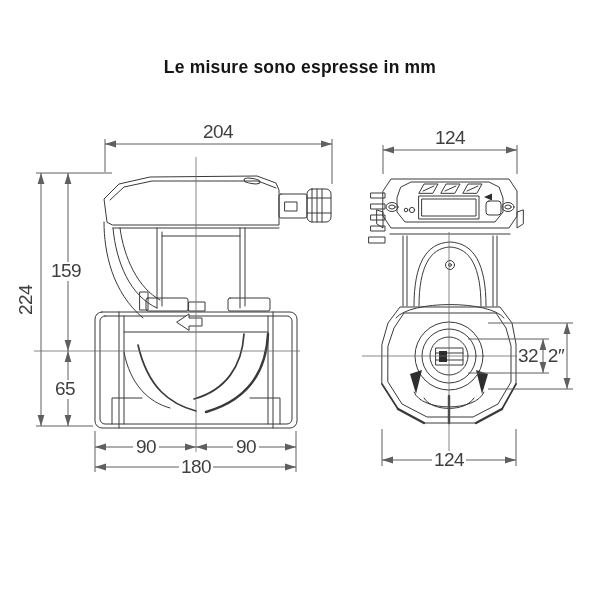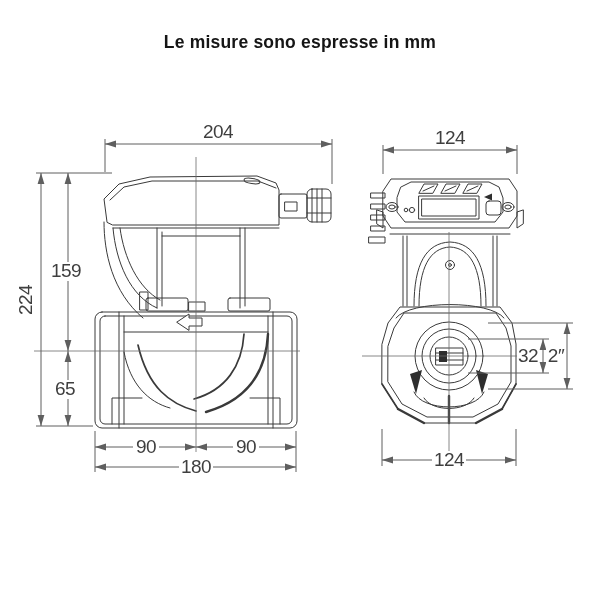--- a/index.html
+++ b/index.html
@@ -1,21 +1,21 @@
 <!DOCTYPE html>
 <html><head>
 <meta charset="utf-8">
 <style>
   html,body{margin:0;padding:0;background:#fff;}
   .page{
     position:relative;width:600px;height:600px;background:#ffffff;
     font-family:"Liberation Sans",sans-serif;overflow:hidden;
   }
   .title{
-    position:absolute;top:32px;left:0;width:100%;
+    position:absolute;top:57px;left:0;width:100%;
     text-align:center;font-weight:bold;font-size:17.5px;color:#151515;
     letter-spacing:.2px;
   }
   svg{position:absolute;top:0;left:0;}
   .draw path,.draw line,.draw rect,.draw circle,.draw ellipse,.draw polyline{
     fill:none;stroke:#3a3a3a;stroke-width:1;stroke-linejoin:round;stroke-linecap:round;
   }
   .draw .thick{stroke-width:2.4}
   .draw .med{stroke-width:1.7}
   .draw .dark{fill:#2e2e2e;stroke:none}

